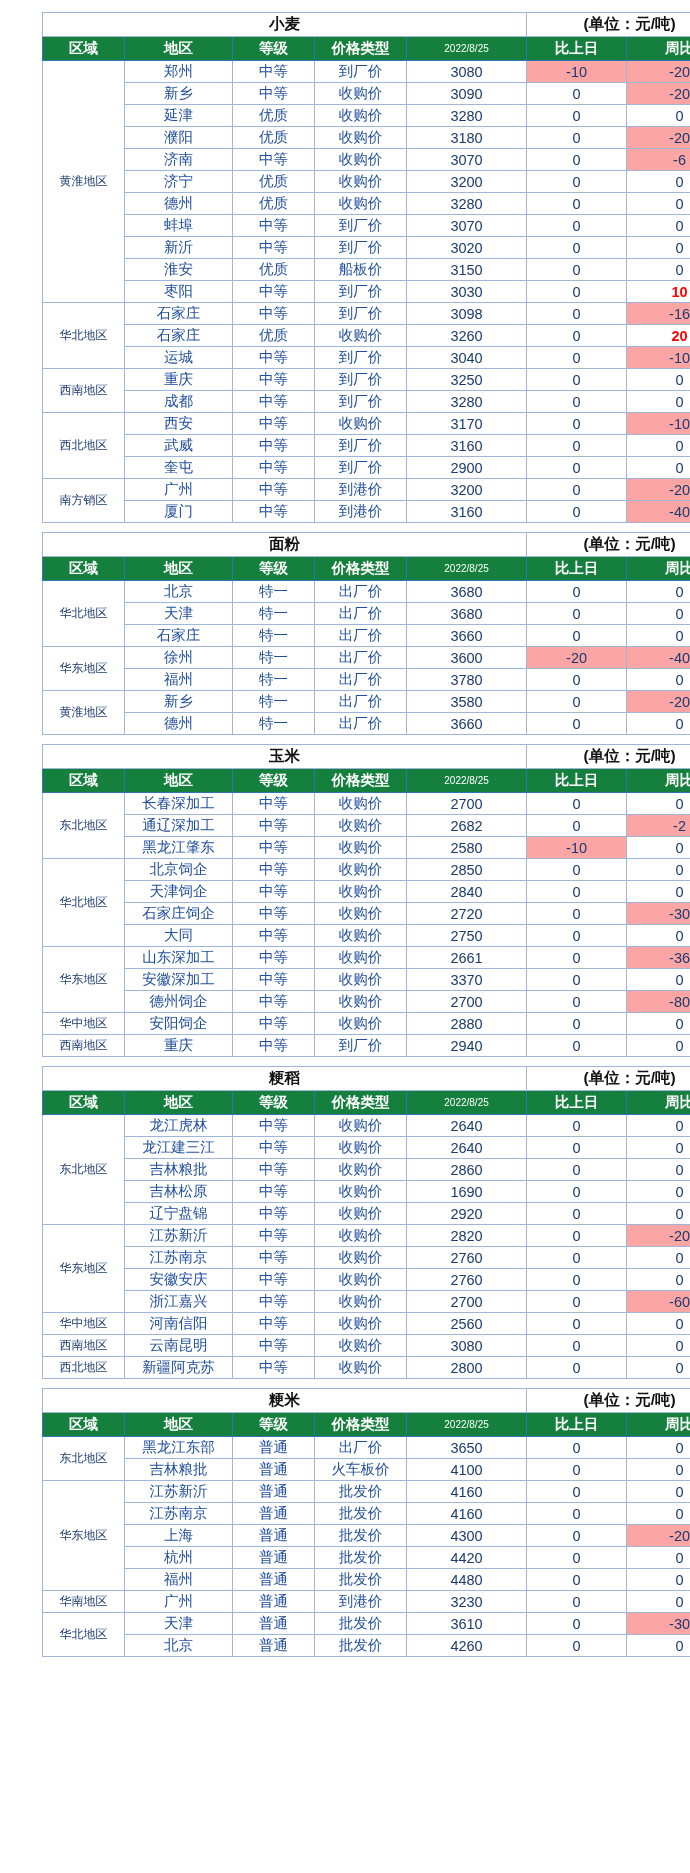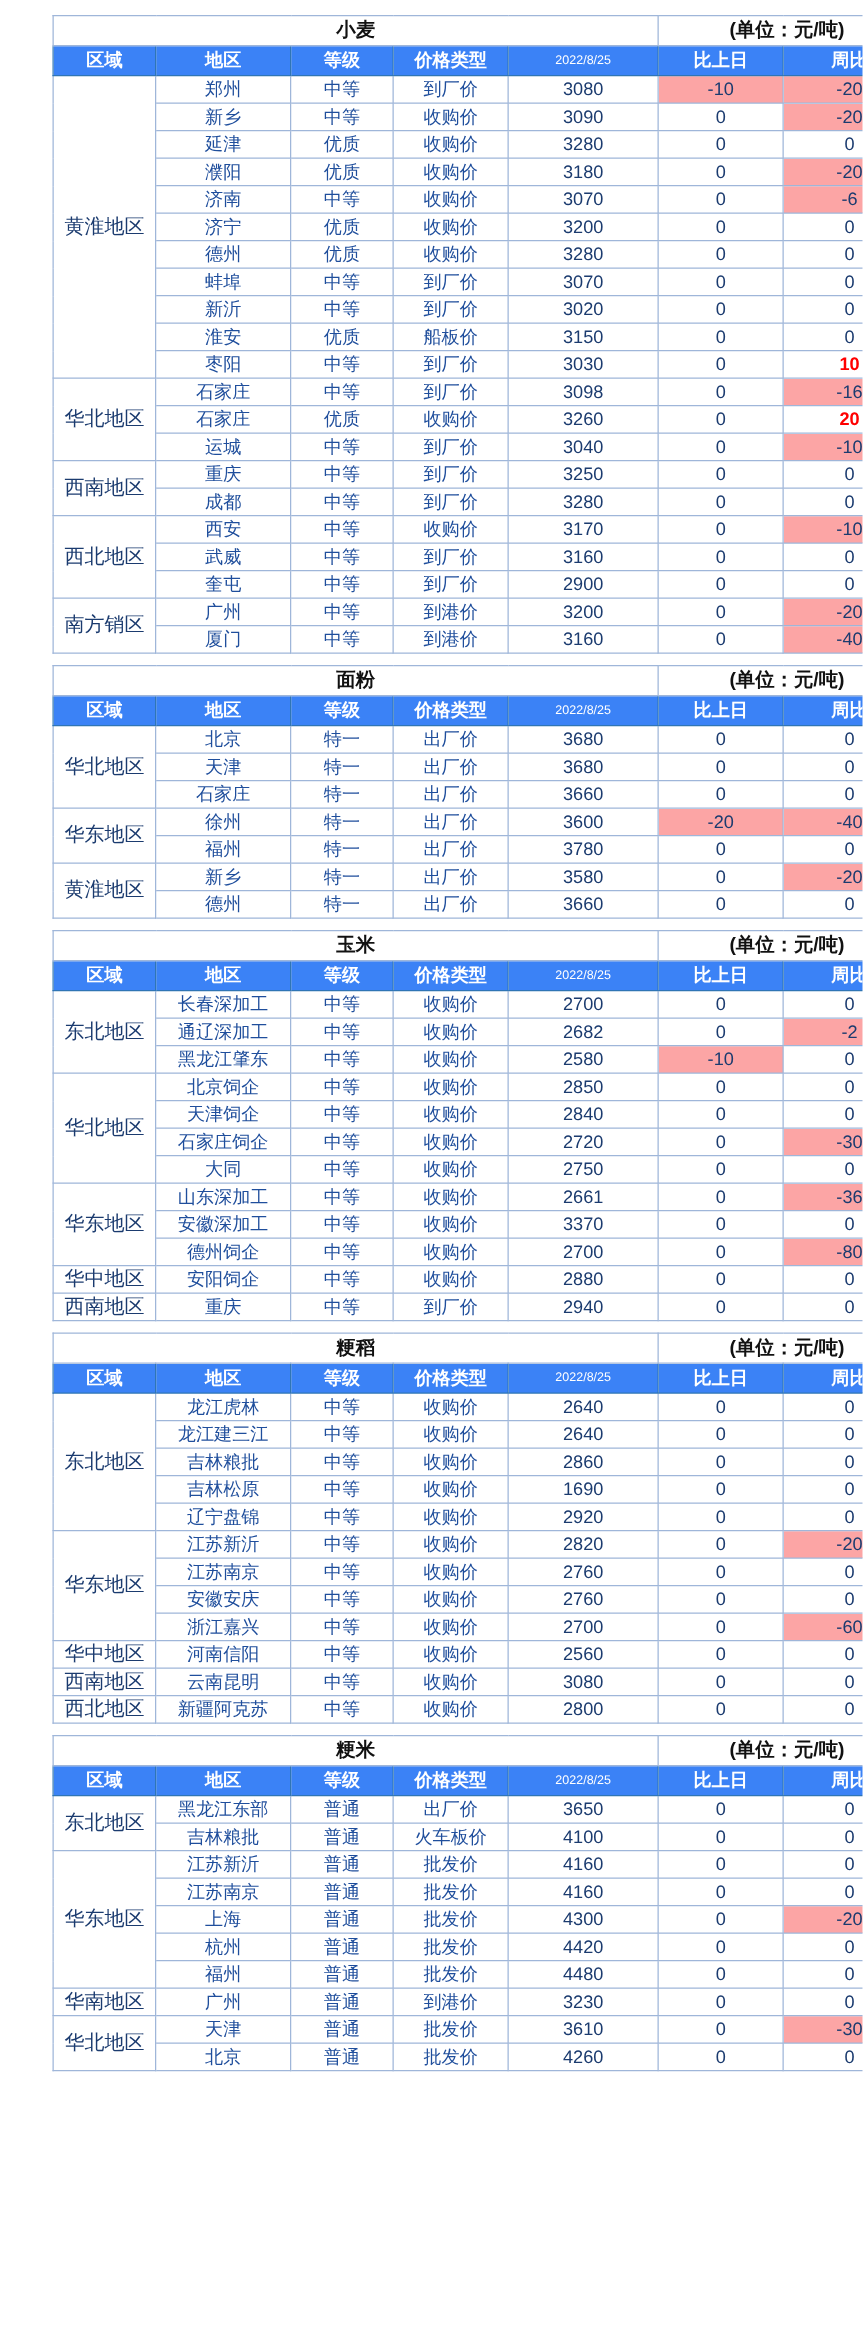--- a/index.html
+++ b/index.html
@@ -44,34 +44,34 @@
     height: 24px;
   }
   td.title-cell { border-left: 1px solid #9fb6d9; }
   td.unit-cell {
     font-size: 13px;
     color: #111;
     font-weight: normal;
   }
   
   tr.head-row td {
-    background: #3b82f6;
+    background: #15803d;
     color: #ffffff;
     font-weight: bold;
     font-size: 14.5px;
     border: 1px solid #2f75b5;
     height: 24px;
   }
   tr.head-row td.head-date {
     font-weight: normal;
     font-size: 10px;
   }
   td.region {
     color: #1b3b6f;
-    font-size: 16px;
+    font-size: 12px;
   }
   td.area { color: #1f4e9c; }
   td.grade { color: #1f4e9c; }
   td.ptype { color: #1f4e9c; }
   td.price { color: #1b3b6f; }
   td.num { color: #1b3b6f; }
   td.green { background: #fca5a5; color: #1b3b6f; }
   td.pos-red { color: #ff0000; font-weight: bold; }
 </style>
 </head>

